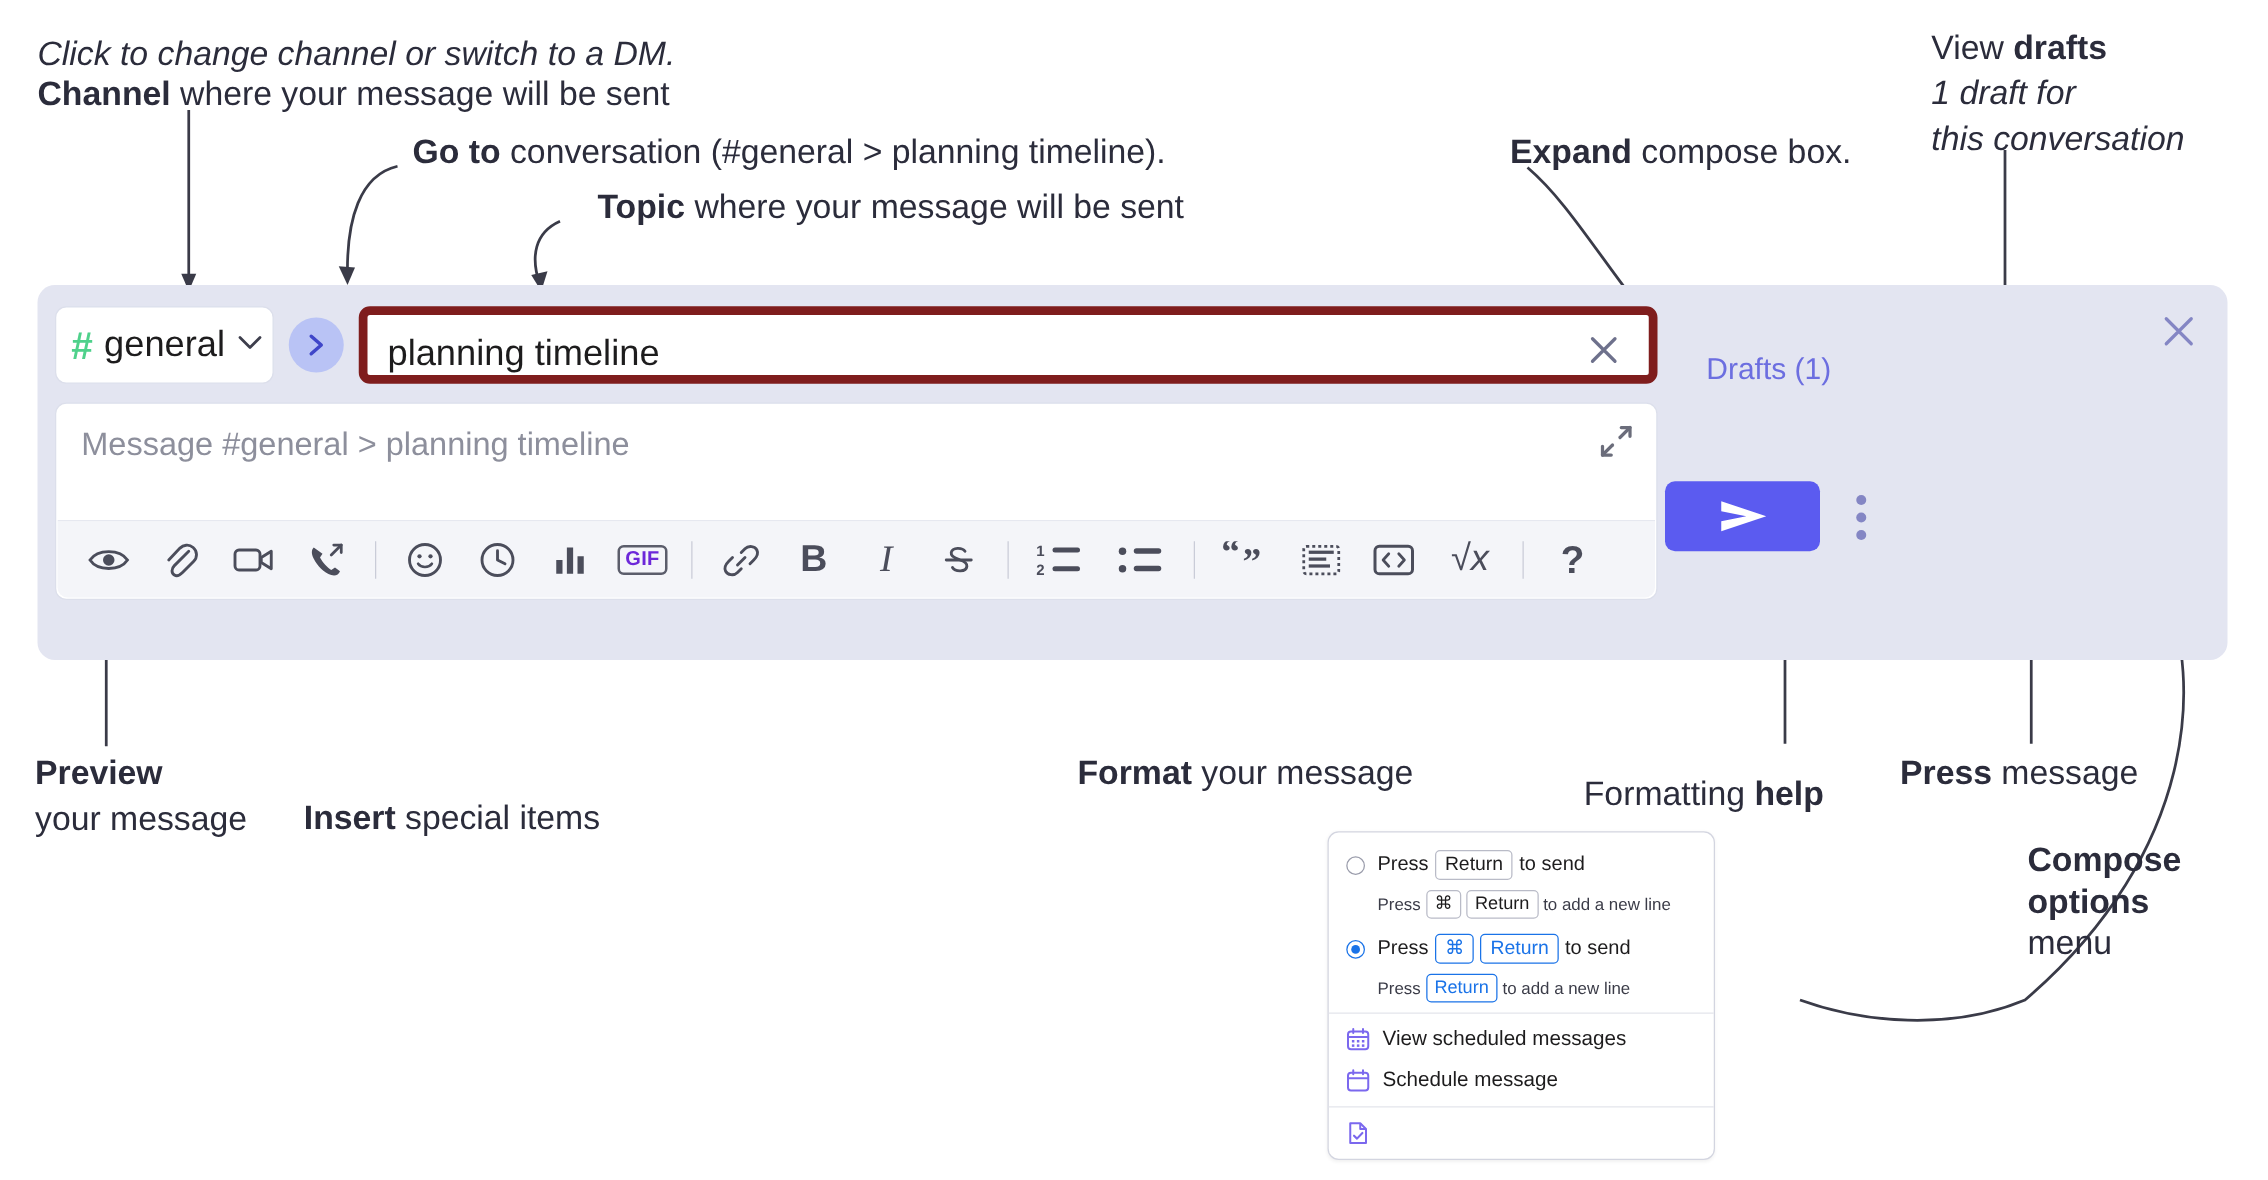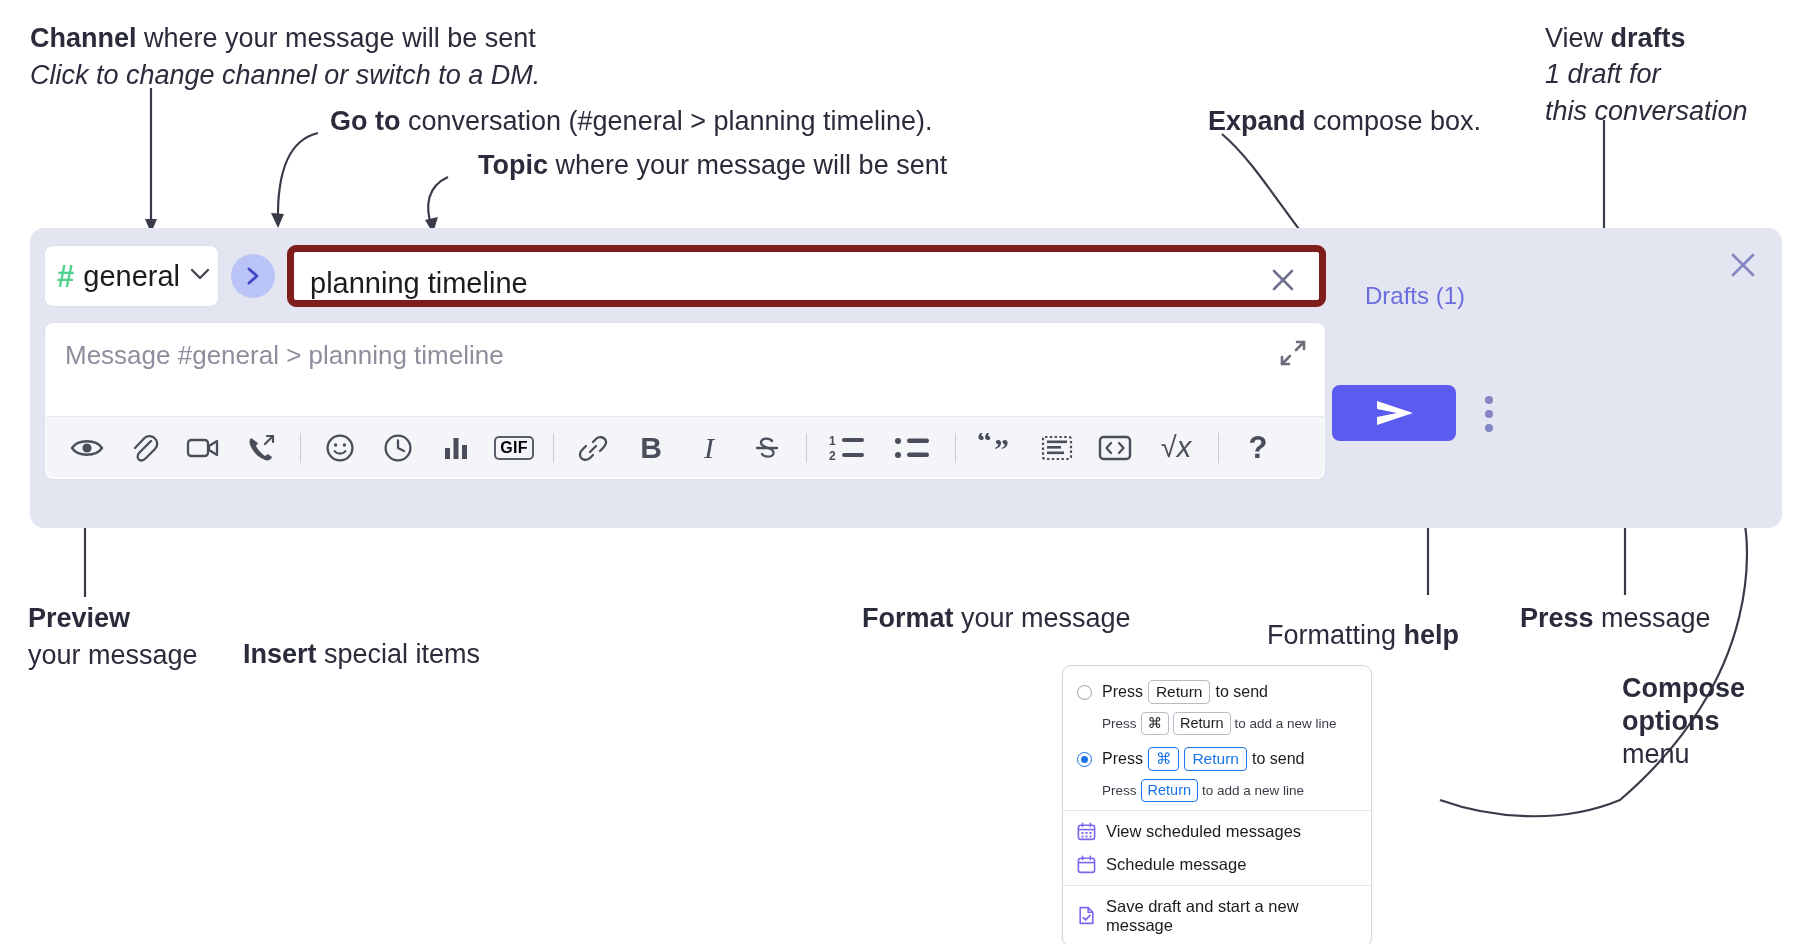--- a/index.html
+++ b/index.html
@@ -63,21 +63,21 @@
     background:#f4f5f9;border-top:1px solid #e6e8f0;border-radius:0 0 8px 8px;
     display:flex;align-items:center;padding-left:18px;box-sizing:border-box;gap:0;
   }
   .tb-btn{
     width:46px;height:46px;display:flex;align-items:center;justify-content:center;
     cursor:pointer;flex:none;color:#5b5d6b;margin-right:12px;
   }
   .tb-sep{width:1px;height:30px;background:#c9ccd8;flex:none;margin:0 16px 0 4px;}
   .gif-box{
     border:2.4px solid #5b5d6b;border-radius:5px;font-size:16px;font-weight:700;
-    padding:2px 4px;letter-spacing:.3px;line-height:1;color:#000000;
+    padding:2px 4px;letter-spacing:.3px;line-height:1;color:#6d28d9;
   }
   .qmark{font-size:31px;font-weight:600;color:#4b4d5b;line-height:1;}
   .mathx{font-size:29px;font-style:italic;color:#4b4d5b;line-height:1;}
 
   
   #drafts-link{
     position:absolute;left:1335px;top:282px;font-size:24px;color:#6c6ee0;cursor:pointer;
   }
   #send-btn{
     position:absolute;left:1335px;top:385px;width:124px;height:56px;background:#5b5bf0;
@@ -152,22 +152,22 @@
     <polygon points="1604,333 1598,319 1610,319"></polygon>
   </g>
 
   <g fill="none" stroke="#3a3b48" stroke-width="2.2">
     <path d="M133 470 C 133 485, 139 490, 150 490 L380 490 C 392 490, 396 494, 396 506 C 396 494, 400 490, 412 490 L 617 490 C 629 490, 633 485, 633 470"></path>
     <path d="M657 470 C 657 485, 663 490, 674 490 L 1010 490 C 1022 490, 1026 494, 1026 506 C 1026 494, 1030 490, 1042 490 L 1370 490 C 1382 490, 1386 485, 1386 470"></path>
   </g>
 </svg>
 
 <div class="anno" style="left:30px;top:22px;">
+  <div style="margin-top:5px;"><i>Click to change channel or switch to a DM.</i></div>
   <div><b>Channel</b><span> where your message will be sent</span></div>
-  <div style="margin-top:5px;"><i>Click to change channel or switch to a DM.</i></div>
 </div>
 
 <div class="anno" style="left:330px;top:105px;">
   <b>Go to</b><span> conversation (#general &gt; planning timeline).</span>
 </div>
 
 <div class="anno" style="left:478px;top:149px;">
   <b>Topic</b><span> where your message will be sent</span>
 </div>
 
@@ -485,15 +485,14 @@
   </div>
 
   <div class="menu-div"></div>
 
   <div class="menu-item" style="padding-bottom:11px;">
     <svg width="19" height="19" viewBox="0 0 19 19">
       <path d="M3.2 1.6 L11.2 1.6 L15.8 6.2 L15.8 17.4 L3.2 17.4 Z" fill="none" stroke="#7b68ee" stroke-width="1.6" stroke-linejoin="round"></path>
       <path d="M11.2 1.6 L11.2 6.2 L15.8 6.2" fill="none" stroke="#7b68ee" stroke-width="1.6" stroke-linejoin="round"></path>
       <path d="M6.2 11.6 L8.6 13.9 L12.9 9.4" fill="none" stroke="#7b68ee" stroke-width="1.7" stroke-linecap="round" stroke-linejoin="round"></path>
     </svg>
-    <span>Save draft and start a new message</span>
   </div>
 </div>
 
 </body></html>

